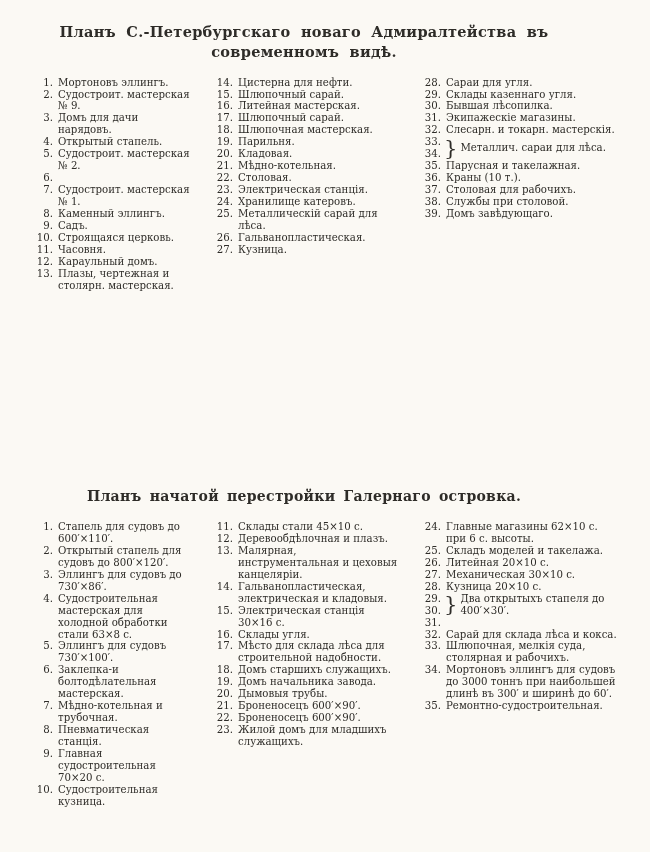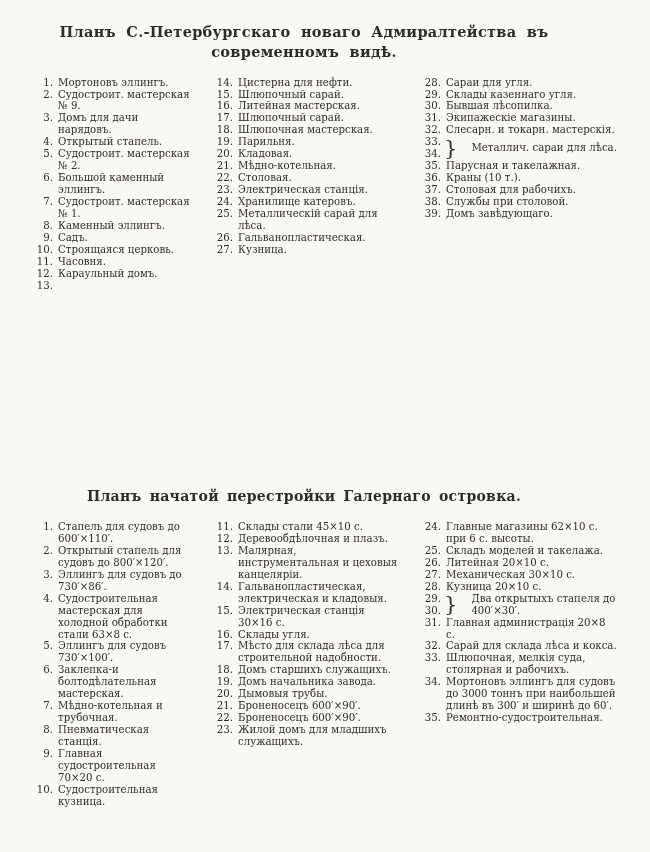--- a/index.html
+++ b/index.html
@@ -48,21 +48,21 @@
     flex-direction: column;
     text-align: right;
     margin-right: 2px;
   }
   .brace {
     font-size: 21px;
     line-height: 1;
     align-self: center;
     margin: 0 3px 0 1px;
   }
-  .braced .text { align-self: center; margin-left: 11px; }
+  .braced .text { align-self: center; }
   .section2 { margin-top: 196px; }
 </style>
 </head>
 <body>
 
 <div class="page">
 
   <div class="section">
     <div class="title">Планъ С.-Петербургскаго новаго Адмиралтейства въ современномъ видѣ.</div>
     <div class="columns">
@@ -82,21 +82,20 @@
           <div class="item">
             <span class="num">4.</span>
             <span class="text">Открытый стапель.</span>
           </div>
           <div class="item">
             <span class="num">5.</span>
             <span class="text">Судостроит. мастерская № 2.</span>
           </div>
           <div class="item">
             <span class="num">6.</span>
-            <span class="text">Большой каменный эллингъ.</span>
           </div>
           <div class="item">
             <span class="num">7.</span>
             <span class="text">Судостроит. мастерская № 1.</span>
           </div>
           <div class="item">
             <span class="num">8.</span>
             <span class="text">Каменный эллингъ.</span>
           </div>
           <div class="item">
@@ -110,20 +109,21 @@
           <div class="item">
             <span class="num">11.</span>
             <span class="text">Часовня.</span>
           </div>
           <div class="item">
             <span class="num">12.</span>
             <span class="text">Караульный домъ.</span>
           </div>
           <div class="item">
             <span class="num">13.</span>
+            <span class="text">Плазы, чертежная и столярн. мастерская.</span>
           </div>
         </div>
       <div class="col">
           <div class="item">
             <span class="num">14.</span>
             <span class="text">Цистерна для нефти.</span>
           </div>
           <div class="item">
             <span class="num">15.</span>
             <span class="text">Шлюпочный сарай.</span>
@@ -353,21 +353,20 @@
           <div class="item braced">
             <span class="nums">
               <span class="n">29.</span>
               <span class="n">30.</span>
             </span>
             <span class="brace">}</span>
             <span class="text">Два открытыхъ стапеля до 400′×30′.</span>
           </div>
           <div class="item">
             <span class="num">31.</span>
-            <span class="text">Главная администрація 20×8 с.</span>
           </div>
           <div class="item">
             <span class="num">32.</span>
             <span class="text">Сарай для склада лѣса и кокса.</span>
           </div>
           <div class="item">
             <span class="num">33.</span>
             <span class="text">Шлюпочная, мелкія суда, столярная и рабочихъ.</span>
           </div>
           <div class="item">

